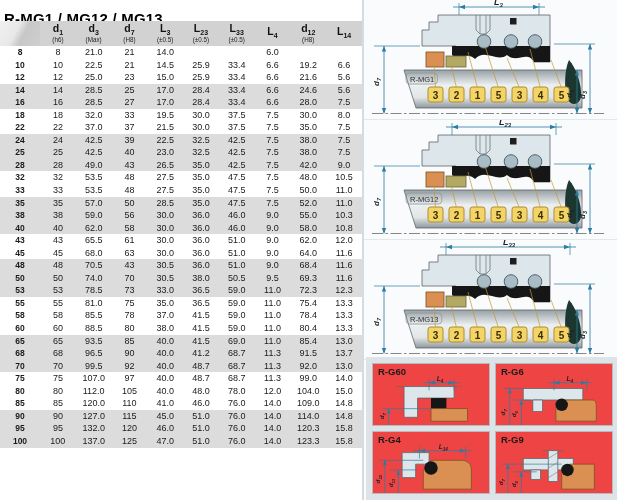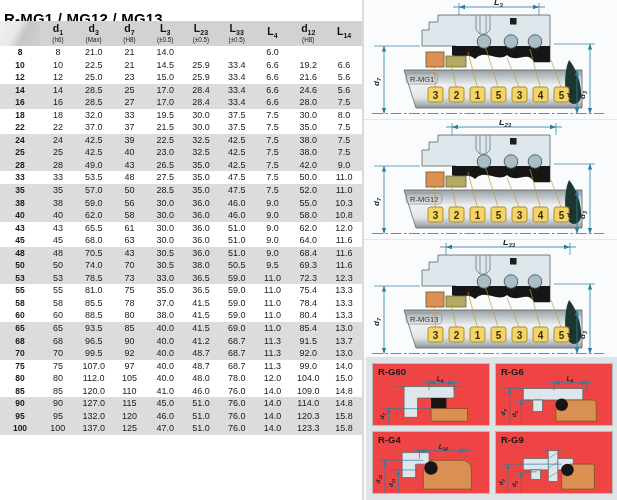--- a/index.html
+++ b/index.html
@@ -195,20 +195,32 @@
             <td class="c0">28</td>
             <td>28</td>
             <td>49.0</td>
             <td>43</td>
             <td>26.5</td>
             <td>35.0</td>
             <td>42.5</td>
             <td>7.5</td>
             <td>42.0</td>
             <td>9.0</td>
+          </tr>
+          <tr>
+            <td class="c0">32</td>
+            <td>32</td>
+            <td>53.5</td>
+            <td>48</td>
+            <td>27.5</td>
+            <td>35.0</td>
+            <td>47.5</td>
+            <td>7.5</td>
+            <td>48.0</td>
+            <td>10.5</td>
           </tr>
           <tr>
             <td class="c0">33</td>
             <td>33</td>
             <td>53.5</td>
             <td>48</td>
             <td>27.5</td>
             <td>35.0</td>
             <td>47.5</td>
             <td>7.5</td>

